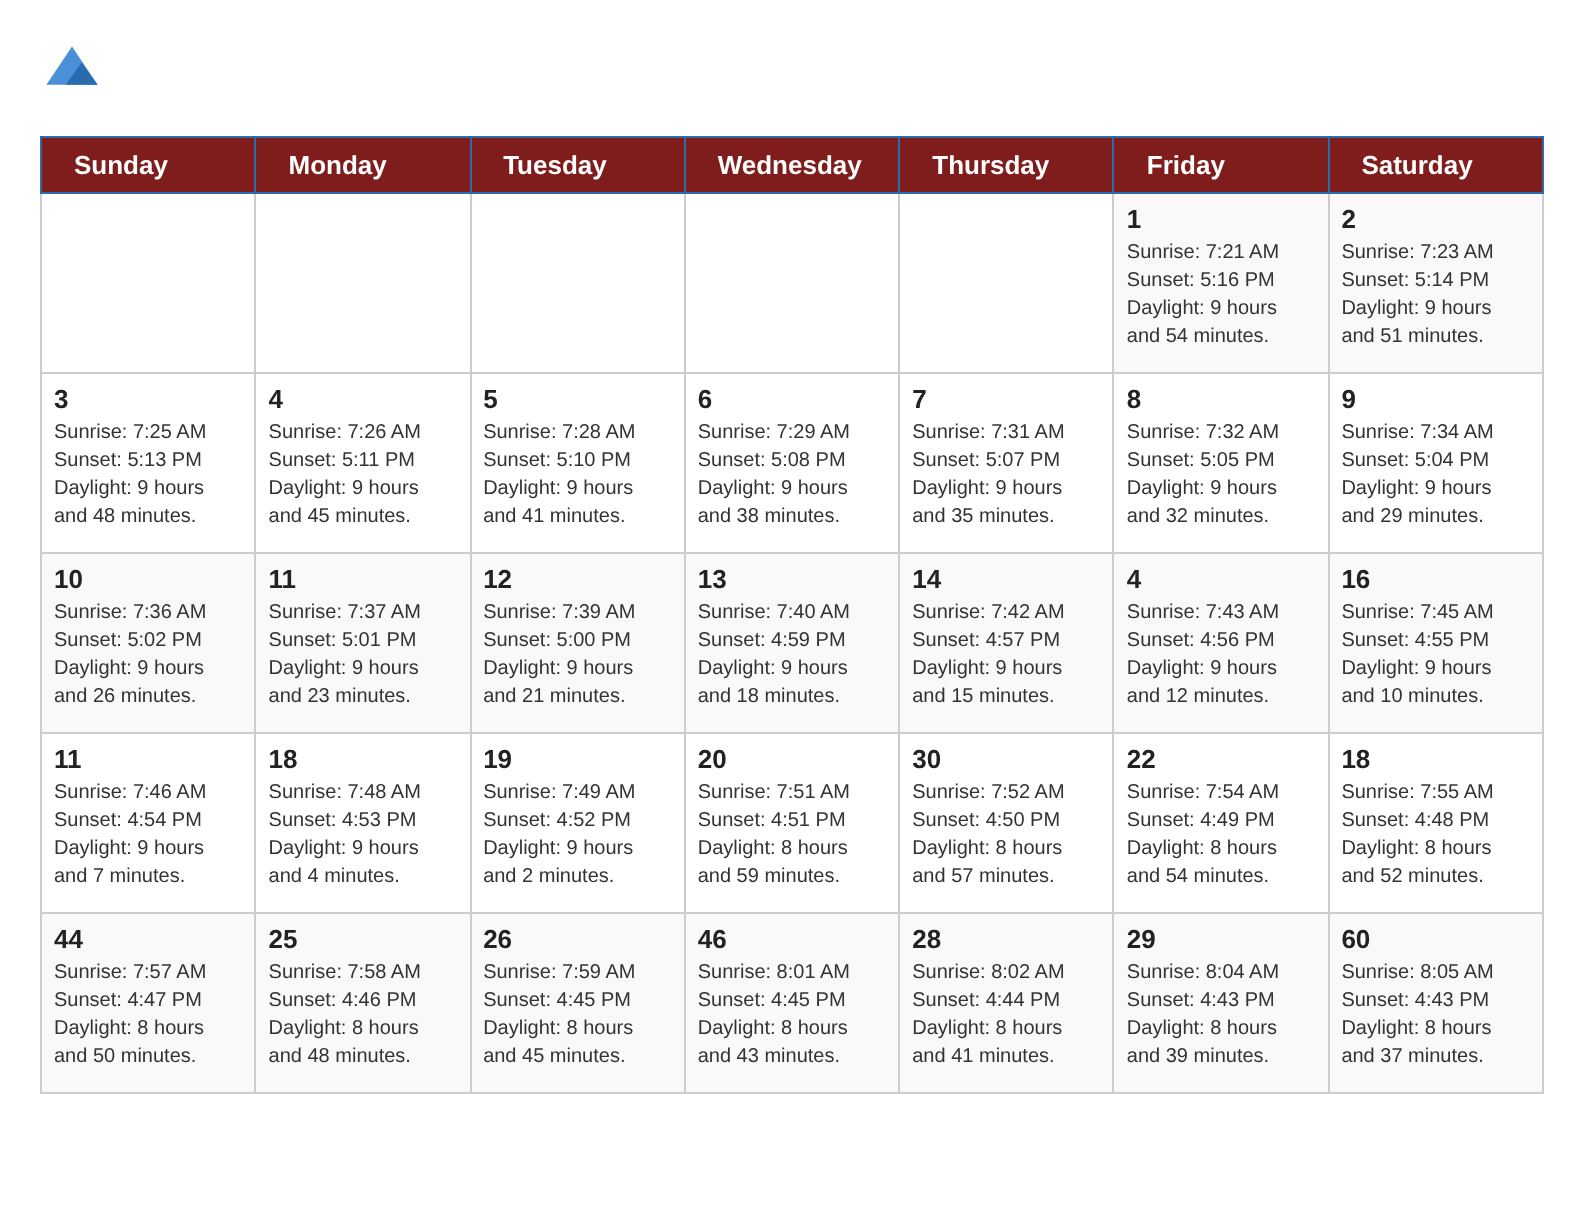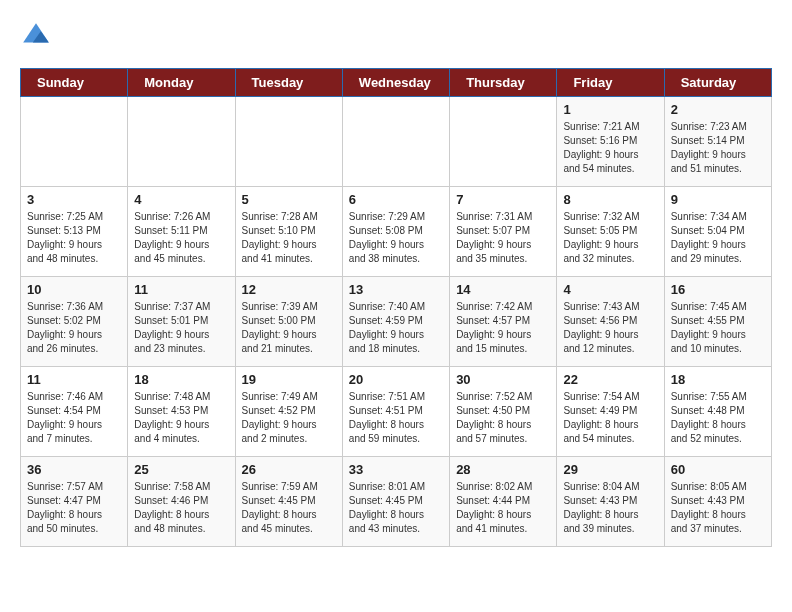--- a/index.html
+++ b/index.html
@@ -226,33 +226,33 @@
           <div class="day-number">22</div>
           <div class="day-info">Sunrise: 7:54 AM<br>Sunset: 4:49 PM<br>Daylight: 8 hours<br>and 54 minutes.</div>
         </td>
         <td>
           <div class="day-number">18</div>
           <div class="day-info">Sunrise: 7:55 AM<br>Sunset: 4:48 PM<br>Daylight: 8 hours<br>and 52 minutes.</div>
         </td>
       </tr>
       <tr>
         <td>
-          <div class="day-number">36</div>
+          <div class="day-number">44</div>
           <div class="day-info">Sunrise: 7:57 AM<br>Sunset: 4:47 PM<br>Daylight: 8 hours<br>and 50 minutes.</div>
         </td>
         <td>
           <div class="day-number">25</div>
           <div class="day-info">Sunrise: 7:58 AM<br>Sunset: 4:46 PM<br>Daylight: 8 hours<br>and 48 minutes.</div>
         </td>
         <td>
           <div class="day-number">26</div>
           <div class="day-info">Sunrise: 7:59 AM<br>Sunset: 4:45 PM<br>Daylight: 8 hours<br>and 45 minutes.</div>
         </td>
         <td>
-          <div class="day-number">33</div>
+          <div class="day-number">46</div>
           <div class="day-info">Sunrise: 8:01 AM<br>Sunset: 4:45 PM<br>Daylight: 8 hours<br>and 43 minutes.</div>
         </td>
         <td>
           <div class="day-number">28</div>
           <div class="day-info">Sunrise: 8:02 AM<br>Sunset: 4:44 PM<br>Daylight: 8 hours<br>and 41 minutes.</div>
         </td>
         <td>
           <div class="day-number">29</div>
           <div class="day-info">Sunrise: 8:04 AM<br>Sunset: 4:43 PM<br>Daylight: 8 hours<br>and 39 minutes.</div>
         </td>

